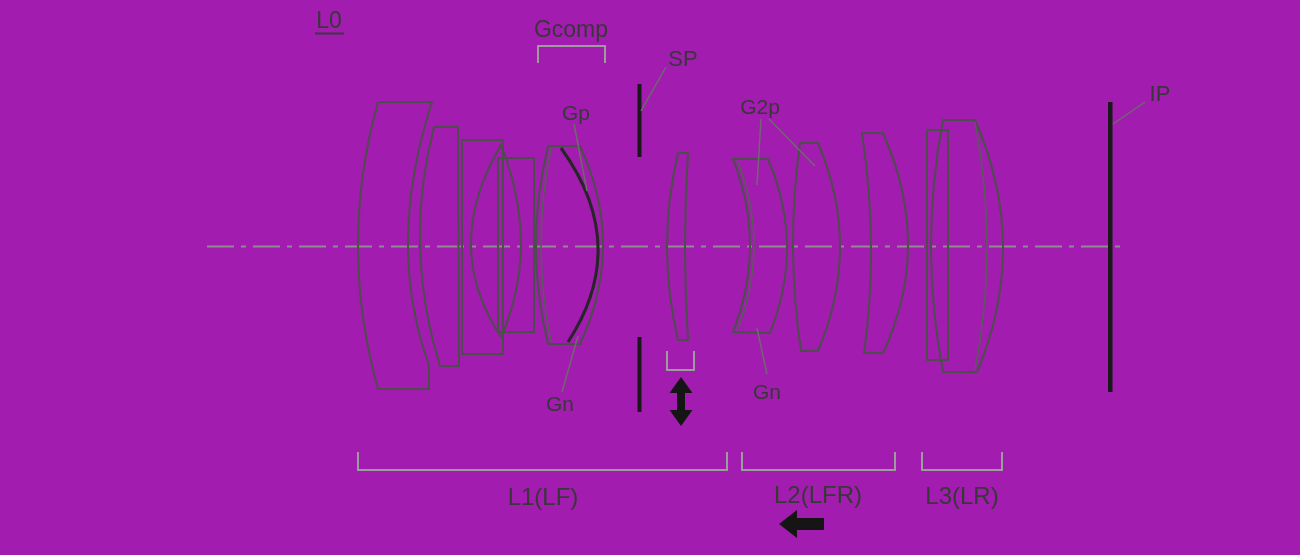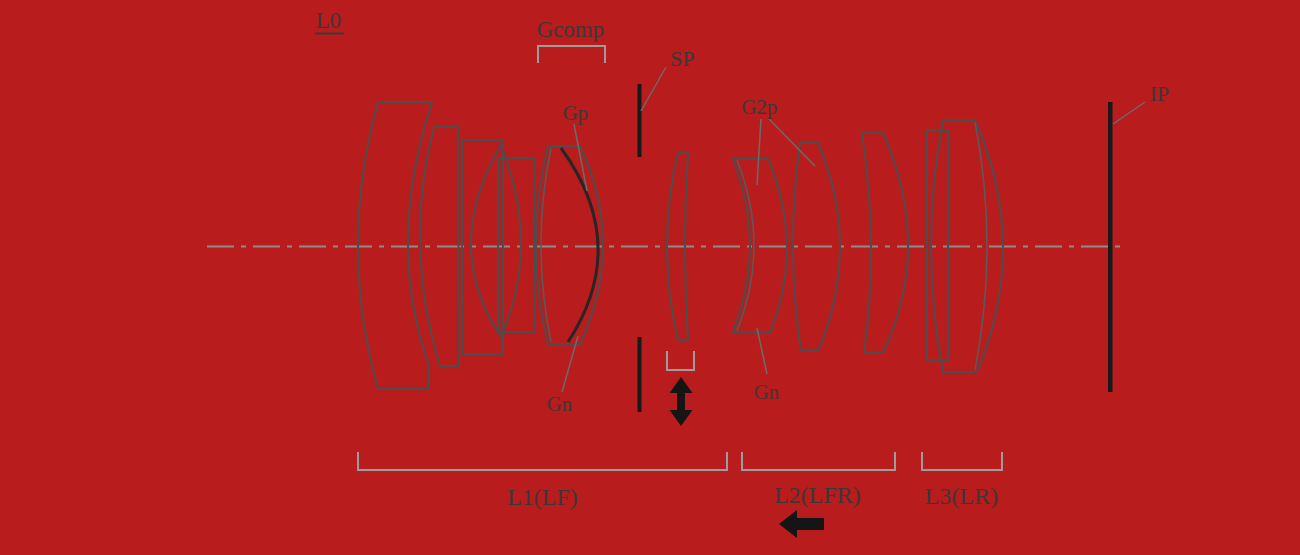--- a/index.html
+++ b/index.html
@@ -1,22 +1,22 @@
 <!DOCTYPE html>
 <html><head>
 <meta charset="utf-8">
 <title>Diagram</title>
 <style>
   html,body{margin:0;padding:0;background:#ffffff;}
   .stage{
     position:relative;
     width:1300px;height:555px;
-    background:#b91c1c;
+    background:#a21caf;
     overflow:hidden;
-    font-family:Liberation Serif, serif;
+    font-family:Liberation Sans, sans-serif;
   }
   svg{display:block;}
   .lens{fill:none;stroke:#4d4d4d;stroke-width:2;stroke-linejoin:round;}
   .lens-inner{fill:none;stroke:#5a5a5a;stroke-width:1.6;}
   .cement-dark{fill:none;stroke:#262626;stroke-width:3;}
   .leader{fill:none;stroke:#6b6b6b;stroke-width:1.5;}
   .bracket{fill:none;stroke:#9c9c9c;stroke-width:2;stroke-linejoin:miter;}
   .bar{fill:#191919;}
   .arrow{fill:#151515;}
   .axis{stroke:#8d8d8d;stroke-width:2;}

